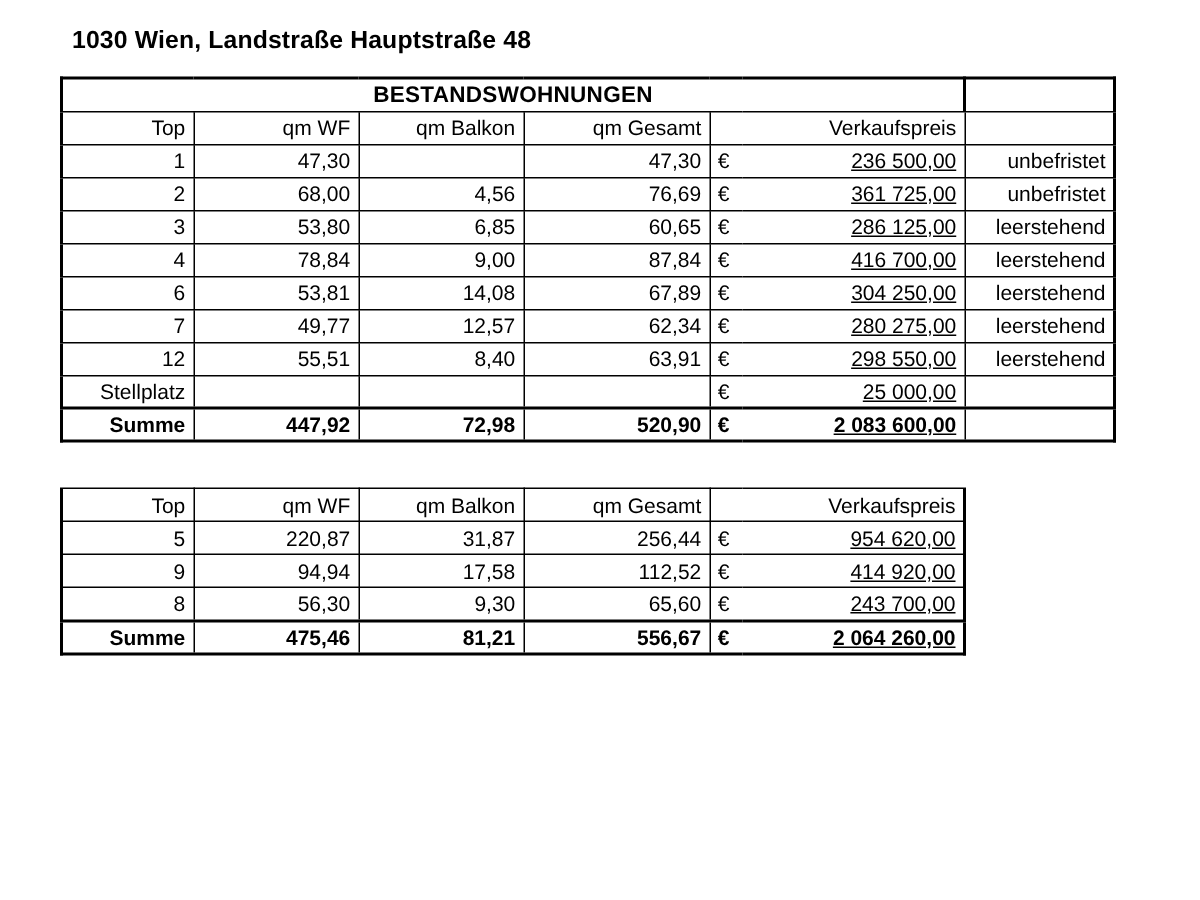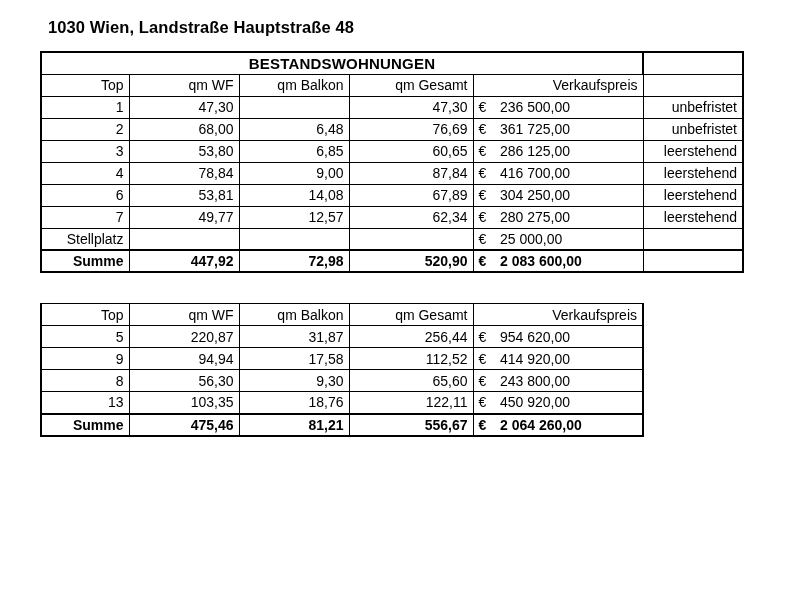--- a/index.html
+++ b/index.html
@@ -55,21 +55,23 @@
   }
   .txt {
     text-align: right;
   }
   .cur {
     text-align: left;
     border-right: none !important;
     padding-right: 0;
   }
   .curval {
+    text-align: right;
     border-left: none !important;
+    text-decoration: underline;
   }
   .sum-row td {
     font-weight: bold;
     border-top: 2px solid #000 !important;
     border-bottom: 2px solid #000 !important;
   }
   .sum-row td.first {
     border-left: 2px solid #000 !important;
   }
   .sum-row td.last {
@@ -118,21 +120,21 @@
         <td class="num">47,30</td>
         <td class="num"></td>
         <td class="num">47,30</td>
         <td class="cur">€</td>
         <td class="curval">236 500,00</td>
         <td class="txt thick-right">unbefristet</td>
       </tr>
       <tr>
         <td class="num thick-left">2</td>
         <td class="num">68,00</td>
-        <td class="num">6,48</td>
+        <td class="num">4,56</td>
         <td class="num">76,69</td>
         <td class="cur">€</td>
         <td class="curval">361 725,00</td>
         <td class="txt thick-right">unbefristet</td>
       </tr>
       <tr>
         <td class="num thick-left">3</td>
         <td class="num">53,80</td>
         <td class="num">6,85</td>
         <td class="num">60,65</td>
@@ -158,20 +160,29 @@
         <td class="curval">304 250,00</td>
         <td class="txt thick-right">leerstehend</td>
       </tr>
       <tr>
         <td class="num thick-left">7</td>
         <td class="num">49,77</td>
         <td class="num">12,57</td>
         <td class="num">62,34</td>
         <td class="cur">€</td>
         <td class="curval">280 275,00</td>
+        <td class="txt thick-right">leerstehend</td>
+      </tr>
+      <tr>
+        <td class="num thick-left">12</td>
+        <td class="num">55,51</td>
+        <td class="num">8,40</td>
+        <td class="num">63,91</td>
+        <td class="cur">€</td>
+        <td class="curval">298 550,00</td>
         <td class="txt thick-right">leerstehend</td>
       </tr>
       <tr>
         <td class="txt thick-left">Stellplatz</td>
         <td class="num"></td>
         <td class="num"></td>
         <td class="num"></td>
         <td class="cur">€</td>
         <td class="curval">25 000,00</td>
         <td class="txt thick-right"></td>
@@ -224,29 +235,21 @@
         <td class="num">112,52</td>
         <td class="cur">€</td>
         <td class="curval thick-right">414 920,00</td>
       </tr>
       <tr>
         <td class="num thick-left">8</td>
         <td class="num">56,30</td>
         <td class="num">9,30</td>
         <td class="num">65,60</td>
         <td class="cur">€</td>
-        <td class="curval thick-right">243 800,00</td>
-      </tr>
-      <tr>
-        <td class="num thick-left">13</td>
-        <td class="num">103,35</td>
-        <td class="num">18,76</td>
-        <td class="num">122,11</td>
-        <td class="cur">€</td>
-        <td class="curval thick-right">450 920,00</td>
+        <td class="curval thick-right">243 700,00</td>
       </tr>
 
       <tr class="sum-row">
         <td class="txt first">Summe</td>
         <td class="num">475,46</td>
         <td class="num">81,21</td>
         <td class="num">556,67</td>
         <td class="cur">€</td>
         <td class="curval last">2 064 260,00</td>
       </tr>

